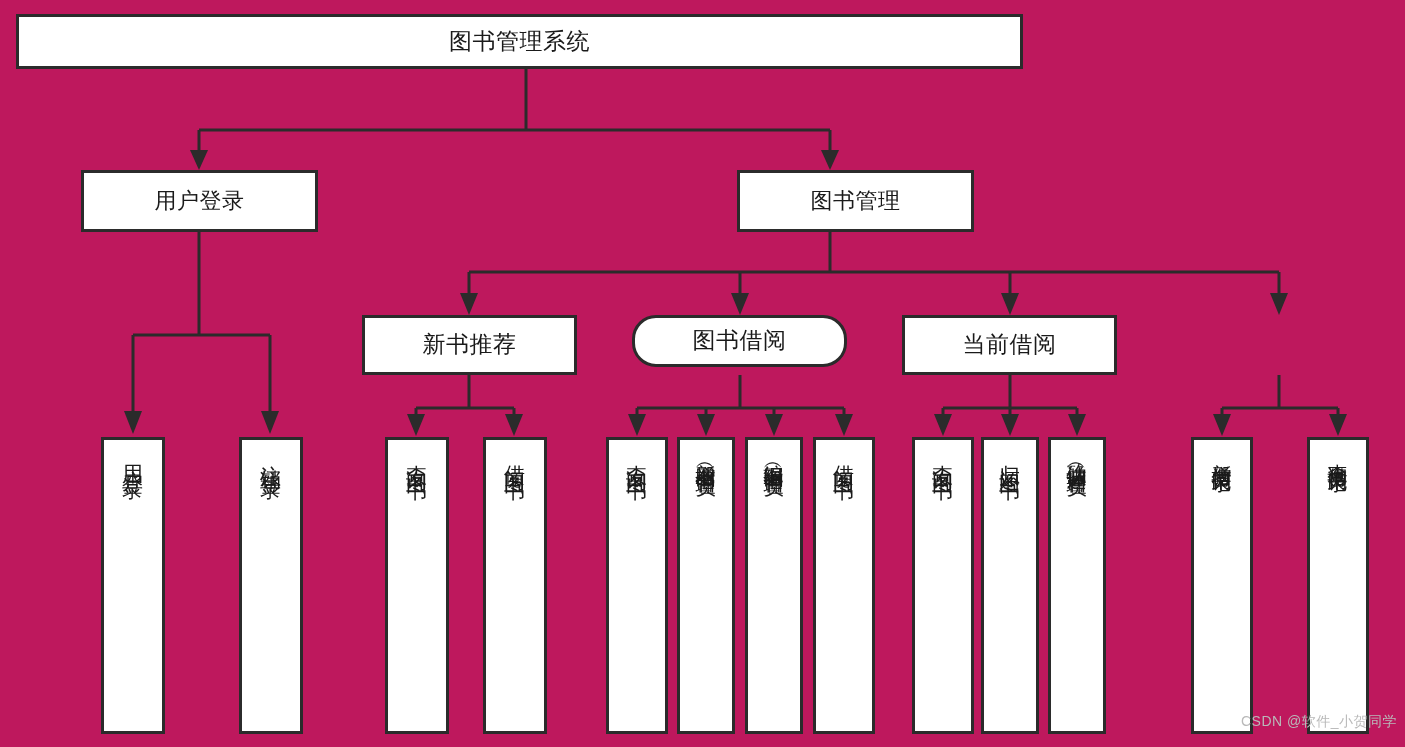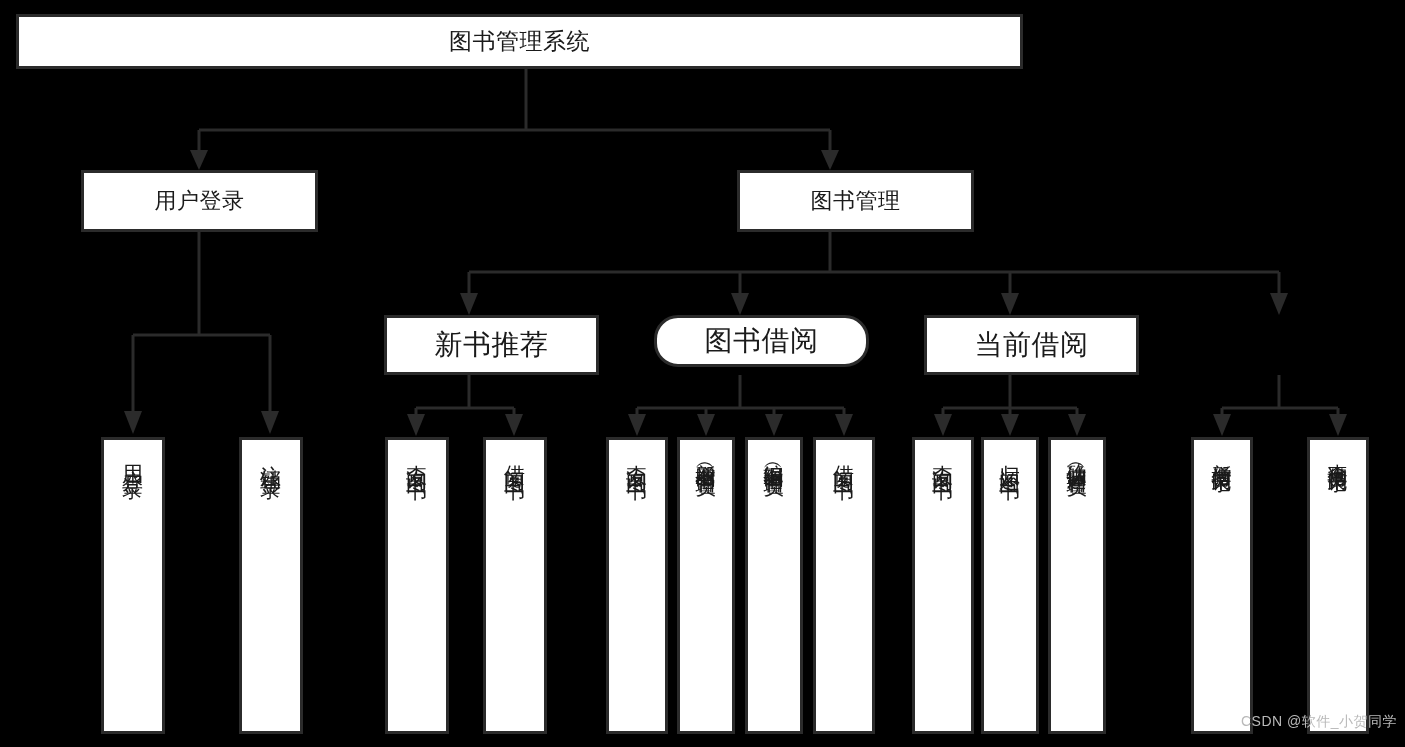--- a/index.html
+++ b/index.html
@@ -4,21 +4,21 @@
 <style>
   html,body{margin:0;padding:0;background:#ffffff;}
   body{
     font-family:"Liberation Sans","DejaVu Sans",sans-serif;
     -webkit-font-smoothing:antialiased;
   }
   #stage{
     position:relative;
     width:1405px;
     height:747px;
-    background:#000000;
+    background:#be185d;
     overflow:hidden;
   }
   
   #wires{
     position:absolute;
     left:0; top:0;
     width:1405px; height:747px;
     pointer-events:none;
   }
   #wires path, #wires line{
@@ -41,21 +41,21 @@
     color:#1a1a1a;
   }
   .node .cap{
     display:block;
     text-align:center;
     line-height:1.18;
     letter-spacing:.5px;
   }
   .node.root{ font-size:23px; }
   .node.lvl2{ font-size:22px; }
-  .node.lvl3{ font-size:28px;margin-left:22px; }
+  .node.lvl3{ font-size:23px; }
 
   
   .node.leaf{
     align-items:flex-start;
     justify-content:center;
     padding-top:8px;
   }
   .node.leaf .cap{
     writing-mode:vertical-rl;
     text-orientation:upright;

